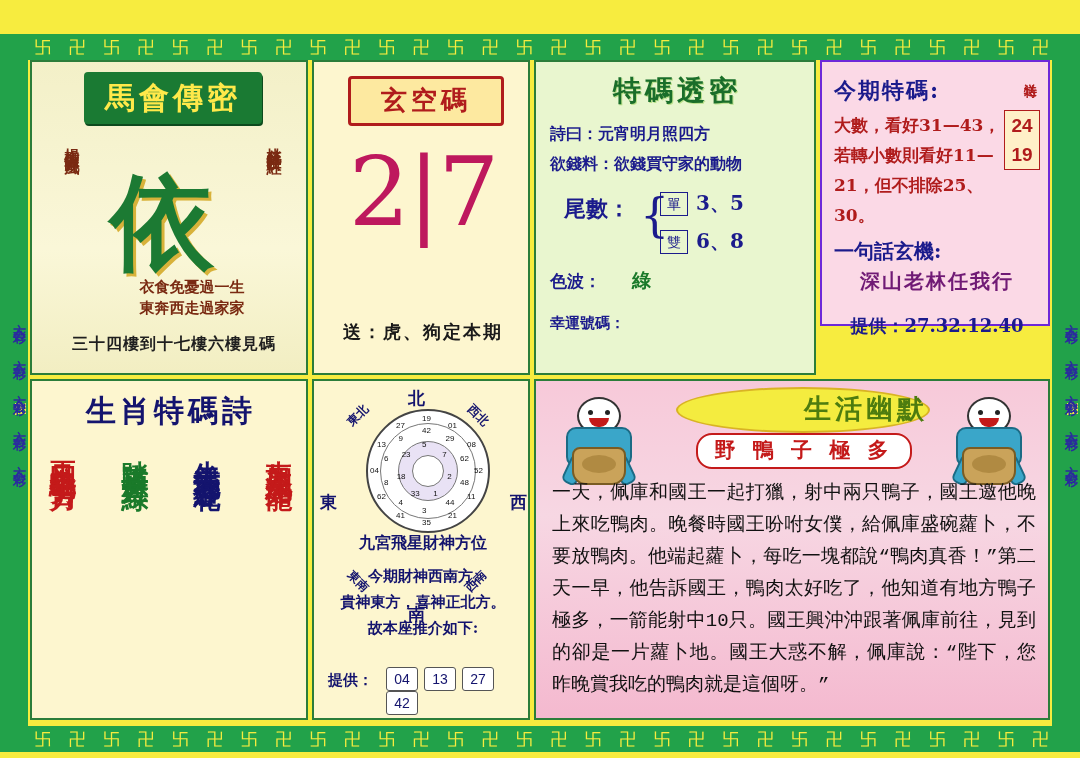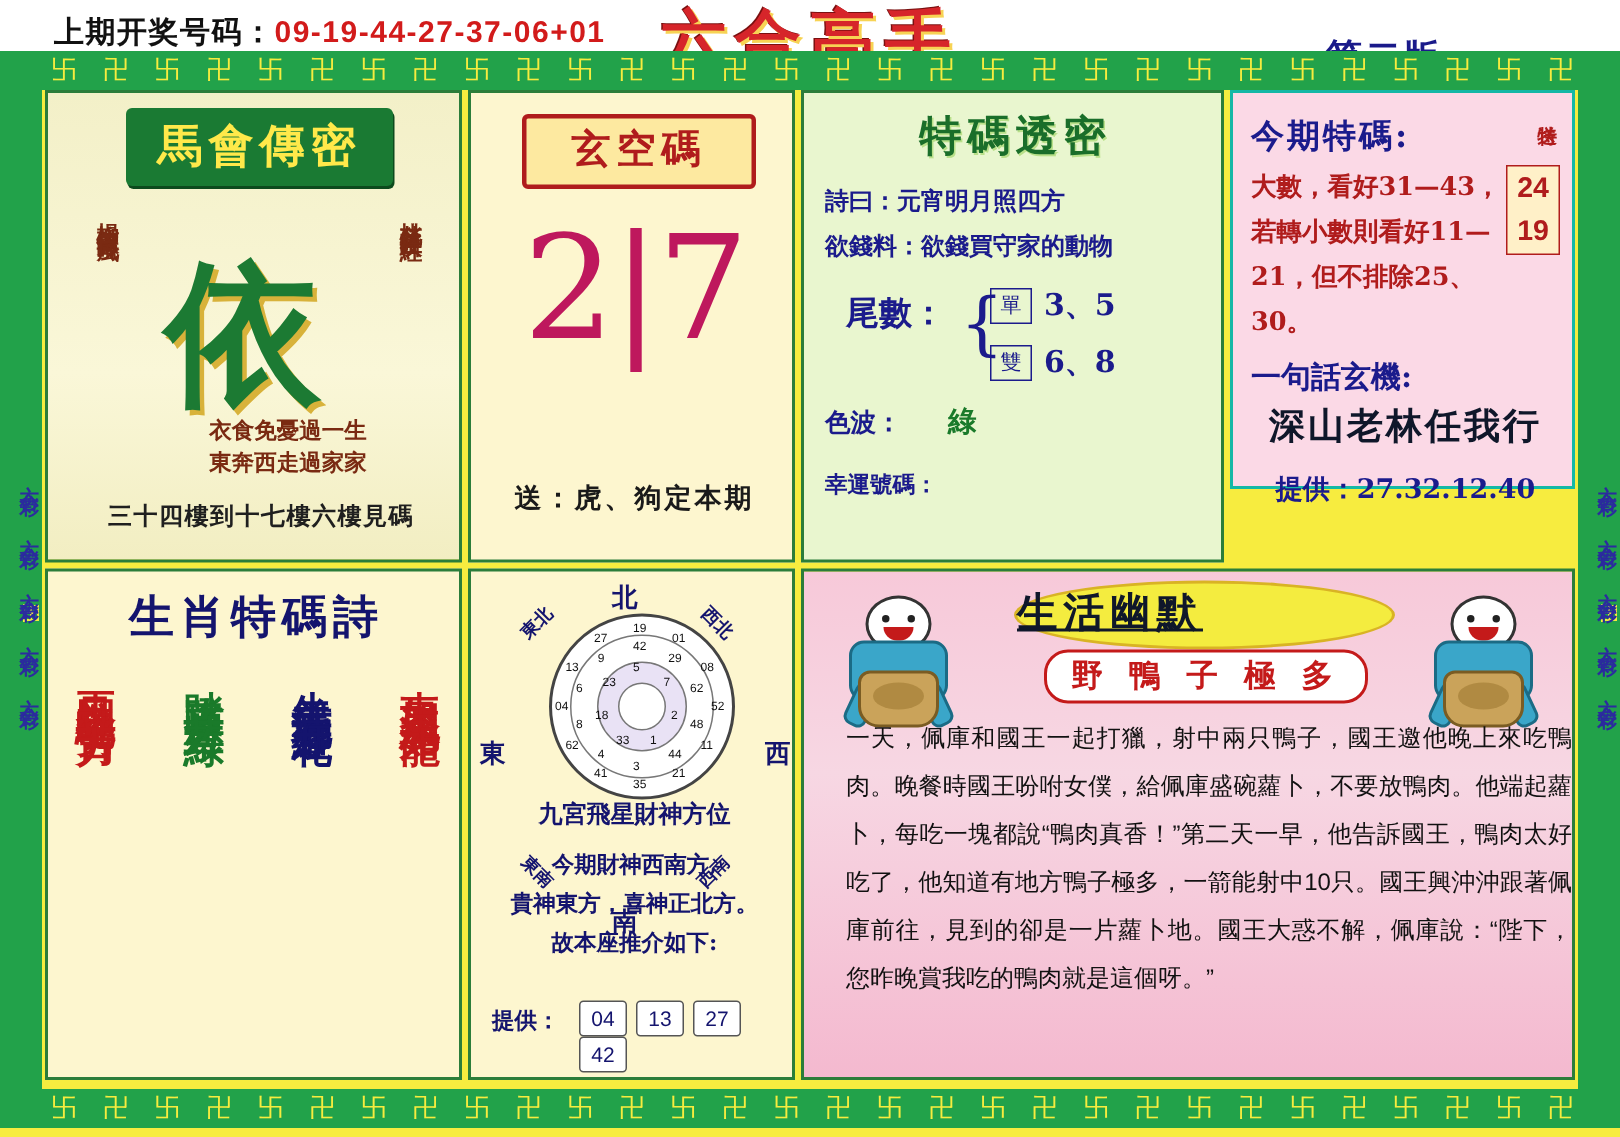--- a/index.html
+++ b/index.html
@@ -162,39 +162,39 @@
   #b3 .ball{
     display:inline-block;width:26px;height:26px;border-radius:50%;
     border:1px solid #333;background:#fff;color:#111;
     font-size:13px;text-align:center;line-height:26px;margin-right:7px;
     font-family:"Liberation Sans",sans-serif;
   }
 
   
   #b4{
     left:790px;top:0;width:230px;height:266px;
-    background:#fbd9e6;border:2px solid #14b8a6;
+    background:#fbd9e6;border:2px solid #6d28d9;
   }
   #b4 .title{position:absolute;left:12px;top:14px;font-size:22px;color:#1b1b8c;font-weight:bold;font-family:"DejaVu Serif",serif;letter-spacing:2px;}
   #b4 .tsong{position:absolute;right:10px;top:12px;width:22px;text-align:center;font-size:13px;color:#b01c1c;font-weight:bold;line-height:16px;writing-mode:vertical-rl;font-family:"DejaVu Serif",serif;}
   #b4 .numbox{
     position:absolute;right:8px;top:48px;width:34px;height:58px;
     border:1px solid #b01c1c;background:#fff0c8;
     color:#b01c1c;font-size:19px;font-weight:bold;text-align:center;
     line-height:29px;font-family:"Liberation Sans",sans-serif;
   }
   #b4 .body{
     position:absolute;left:12px;top:48px;width:178px;
     font-size:17px;color:#b01c1c;font-weight:bold;line-height:30px;
     font-family:"DejaVu Serif",serif;
   }
   #b4 .xj{position:absolute;left:12px;top:176px;font-size:20px;color:#1b1b8c;font-weight:bold;font-family:"DejaVu Serif",serif;}
   #b4 .slogan{
     position:absolute;left:12px;top:206px;width:206px;text-align:center;
-    font-size:24px;color:#0f172a;font-weight:bold;letter-spacing:2px;
+    font-size:20px;color:#701a75;font-weight:bold;letter-spacing:2px;
     font-family:"DejaVu Serif",serif;
   }
   #b4 .provide{
     position:absolute;left:12px;top:252px;width:206px;text-align:center;
     font-size:18px;color:#1b1b8c;font-weight:bold;
     font-family:"DejaVu Serif",serif;
   }
 
   
   #b5{
@@ -262,62 +262,54 @@
   
   #b7{
     left:504px;top:319px;width:516px;height:341px;
     background:linear-gradient(180deg,#f7c9d9 0%,#f7d7e3 40%,#f4b9cf 100%);
     border:2px solid #2b7d3a;overflow:hidden;
   }
   #b7 .bannerwrap{position:absolute;left:140px;top:6px;width:250px;height:42px;}
   #b7 .banner{
     width:250px;height:42px;border-radius:50%/50%;
     background:#f4ec3f;border:2px solid #d9b324;
-    text-align:left;line-height:40px;
-    font-size:27px;font-weight:bold;color:#0f172a;letter-spacing:4px;
-    font-family:"DejaVu Serif",serif;
-    text-decoration:underline;
+    text-align:right;line-height:40px;
+    font-size:27px;font-weight:bold;color:#4d7c0f;letter-spacing:4px;
+    font-family:"DejaVu Serif",serif;
   }
   #b7 .sub{
     position:absolute;left:160px;top:52px;width:212px;height:32px;
     background:#fff;border:2px solid #c41a1a;border-radius:16px;
     text-align:center;line-height:30px;font-size:21px;font-weight:bold;color:#c41a1a;
     letter-spacing:5px;font-family:"DejaVu Serif",serif;
   }
   #b7 .story{
     position:absolute;left:16px;top:96px;width:484px;
-    font-size:16px;color:#111;line-height:32px;
-    font-family:Liberation Sans, sans-serif;text-align:justify;margin-left:12px;
+    font-size:19px;color:#111;line-height:32px;
+    font-family:Liberation Mono, monospace;text-align:justify;
   }
   #b7 .mascot{position:absolute;top:16px;width:78px;height:84px;}
   #b7 .m1{left:22px;}
   #b7 .m2{right:22px;}
   .mface{position:absolute;left:19px;top:0;width:40px;height:34px;border-radius:50%;background:#fff;border:2px solid #333;}
   .meye{position:absolute;width:5px;height:5px;border-radius:50%;background:#222;top:11px;}
   .meye.l{left:9px;} .meye.r{right:9px;}
   .mmouth{position:absolute;left:10px;top:19px;width:20px;height:9px;border-radius:0 0 12px 12px;background:#c41a1a;}
   .mbody{position:absolute;left:8px;top:30px;width:62px;height:36px;border-radius:10px;background:#3aa6c9;border:2px solid #1b6b85;}
   .msack{position:absolute;left:14px;top:50px;width:50px;height:34px;border-radius:8px 8px 14px 14px;background:#caa35a;border:2px solid #7a5c23;}
   .msack:after{content:"";position:absolute;left:8px;top:6px;width:34px;height:18px;border-radius:50%;background:#b08a42;}
   .marm{position:absolute;top:26px;width:12px;height:26px;background:#3aa6c9;border:2px solid #1b6b85;border-radius:6px;}
   .marm.l{left:-2px;transform:rotate(25deg);}
   .marm.r{right:-2px;transform:rotate(-25deg);}
 </style>
 </head>
 <body>
 
 <div id="page">
 
-  <div class="topbar">
-    <div class="lotto">
-      <span>上期开奖号码：</span><span class="num">09-19-44-27-37-06+01</span>
-    </div>
-    <div class="masthead">六合高手</div>
-    <div class="edition">第二版</div>
-  </div>
 
   <div class="band top">卍 卐 卍 卐 卍 卐 卍 卐 卍 卐 卍 卐 卍 卐 卍 卐 卍 卐 卍 卐 卍 卐 卍 卐 卍 卐 卍 卐 卍 卐 卍 卐 卍 卐 卍 卐 卍 卐 卍 卐 卍 卐 卍 卐 卍 卐 卍 卐 卍 卐 卍 卐 卍 卐 卍 卐 卍 卐 卍 卐 卍 卐 卍 卐 卍 卐 卍 卐 卍 卐 卍 卐 卍 卐 卍 卐 卍 卐 卍 卐 卍 卐 卍 卐 卍 卐 卍 卐 卍 卐 卍 卐 卍 卐 卍 卐 卍 卐 卍 卐 卍 卐 卍 卐 卍 卐 卍 卐 卍 卐 卍 卐 卍 卐 </div>
   <div class="band bottom">卍 卐 卍 卐 卍 卐 卍 卐 卍 卐 卍 卐 卍 卐 卍 卐 卍 卐 卍 卐 卍 卐 卍 卐 卍 卐 卍 卐 卍 卐 卍 卐 卍 卐 卍 卐 卍 卐 卍 卐 卍 卐 卍 卐 卍 卐 卍 卐 卍 卐 卍 卐 卍 卐 卍 卐 卍 卐 卍 卐 卍 卐 卍 卐 卍 卐 卍 卐 卍 卐 卍 卐 卍 卐 卍 卐 卍 卐 卍 卐 卍 卐 卍 卐 卍 卐 卍 卐 卍 卐 卍 卐 卍 卐 卍 卐 卍 卐 卍 卐 卍 卐 卍 卐 卍 卐 卍 卐 卍 卐 卍 卐 卍 卐 </div>
   <div class="vband left">卍卐卍卐卍卐卍卐卍卐卍卐卍卐卍卐卍卐卍卐卍卐卍卐卍卐卍卐卍卐卍卐卍卐卍卐卍卐卍卐卍卐卍卐卍卐卍卐卍卐卍卐卍卐卍卐卍卐卍卐</div>
   <div class="vband right">卍卐卍卐卍卐卍卐卍卐卍卐卍卐卍卐卍卐卍卐卍卐卍卐卍卐卍卐卍卐卍卐卍卐卍卐卍卐卍卐卍卐卍卐卍卐卍卐卍卐卍卐卍卐卍卐卍卐卍卐</div>
   <div class="sidecol l">六合彩 · 六合彩 · 六合彩 · 六合彩 · 六合彩</div>
   <div class="sidecol r">六合彩 · 六合彩 · 六合彩 · 六合彩 · 六合彩</div>
 
   <div id="content">
 

